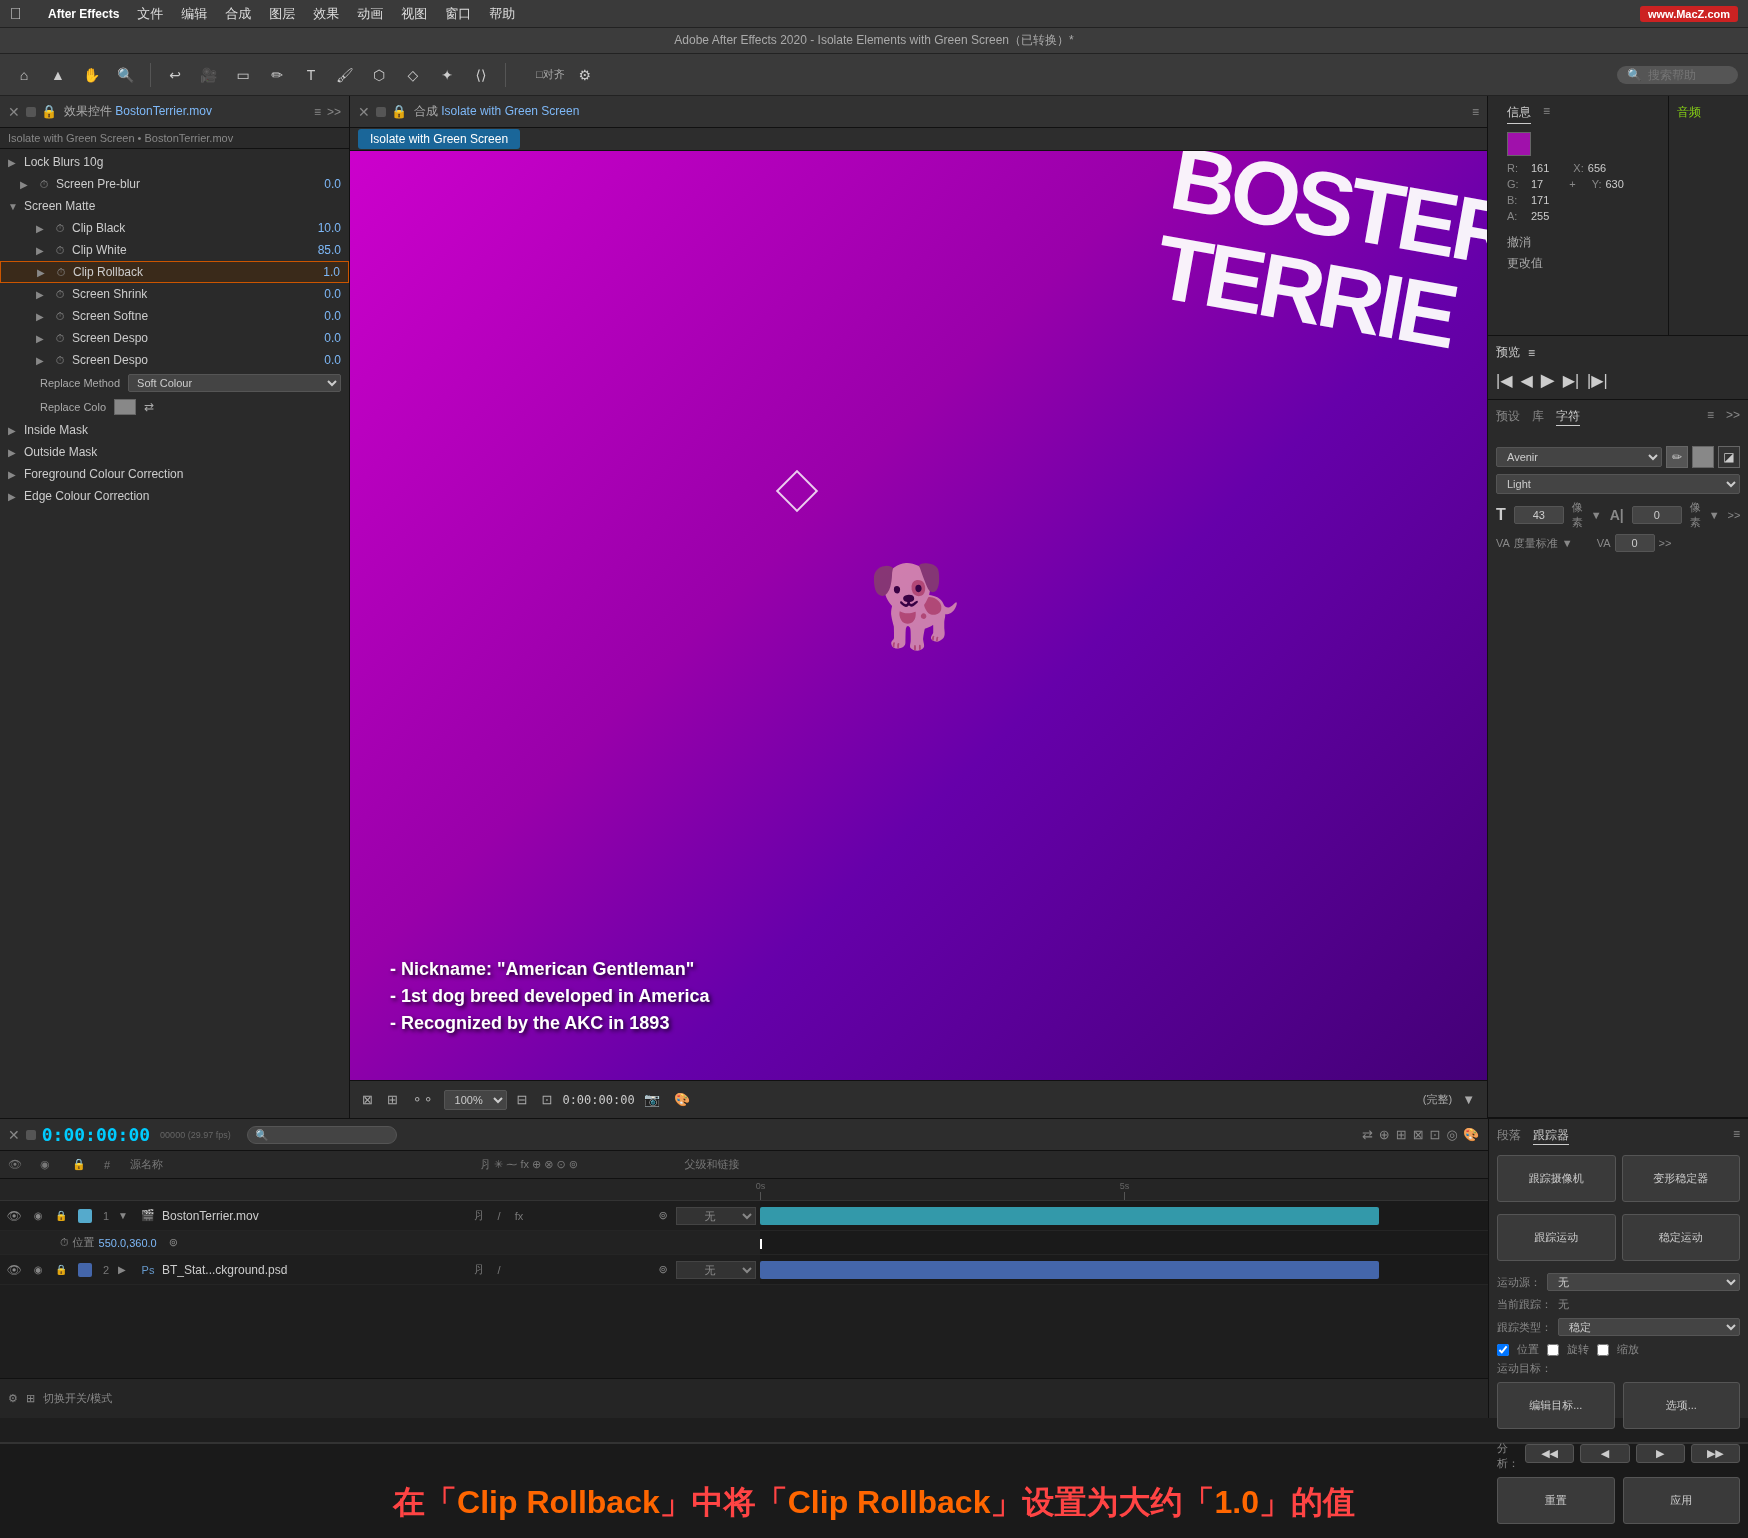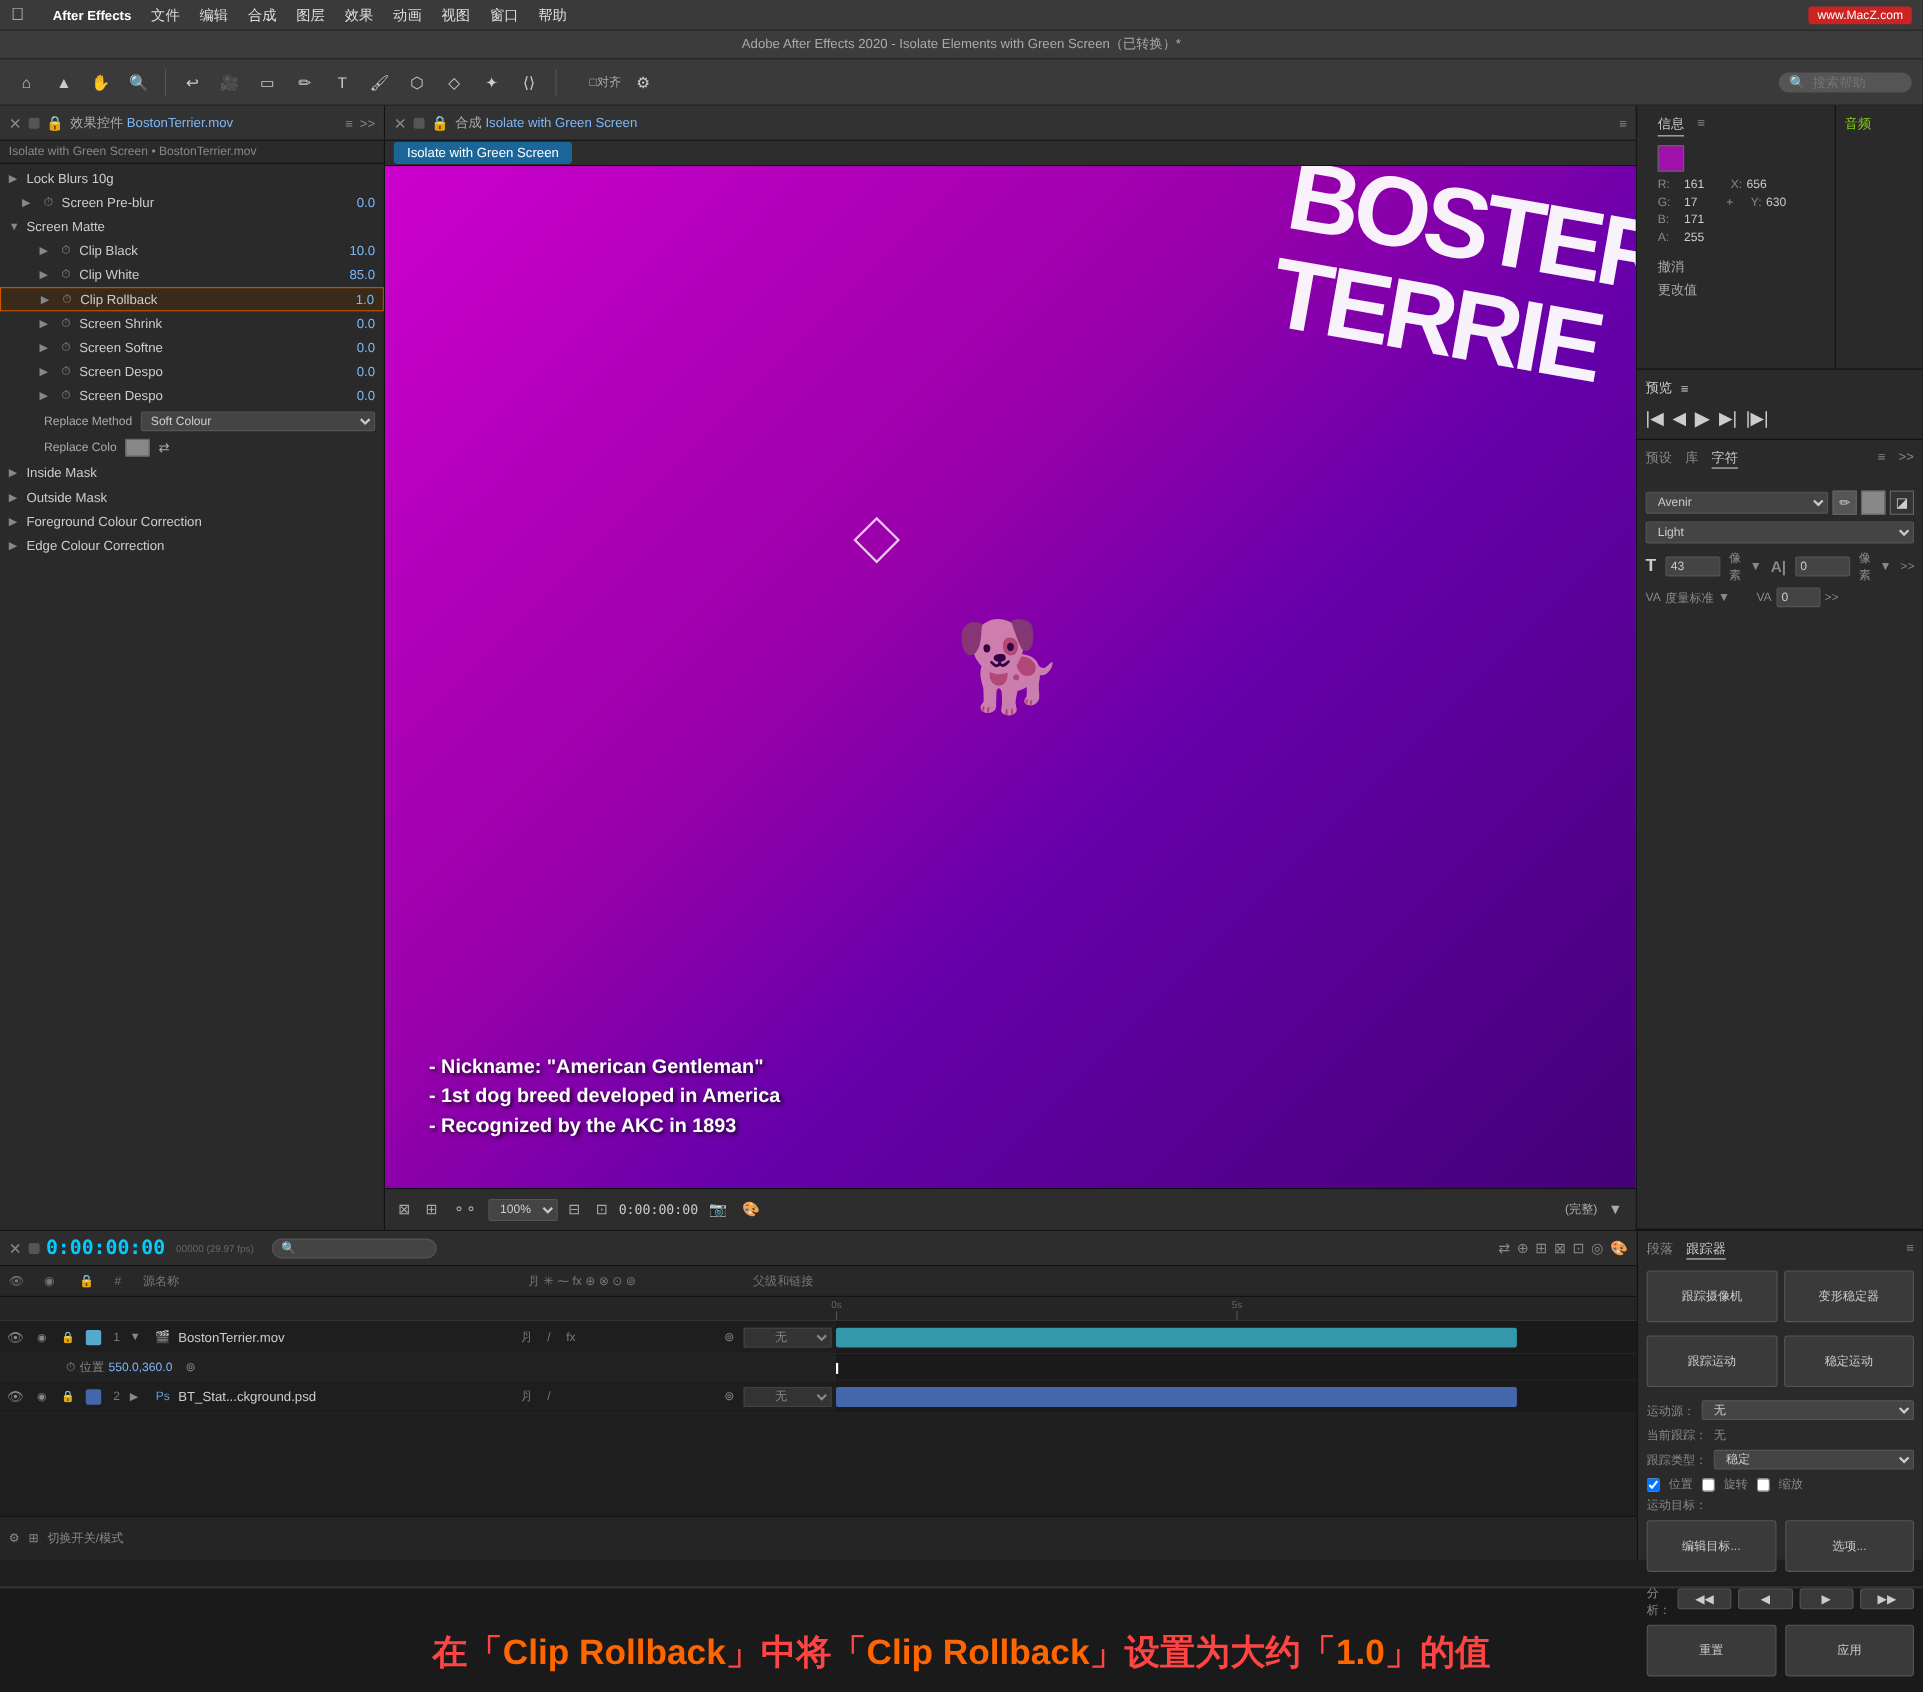--- a/index.html
+++ b/index.html
@@ -41,20 +41,21 @@
       display: flex;
       align-items: center;
       gap: 4px;
     }
     .watermark {
       background: #cc2222;
       color: #fff;
       font-size: 11px;
       padding: 2px 8px;
       border-radius: 3px;
+      font-weight: bold;
     }
 
     
     .titlebar {
       background: #3c3c3c;
       height: 26px;
       display: flex;
       align-items: center;
       justify-content: center;
       font-size: 12px;
@@ -528,21 +529,21 @@
       margin-bottom: 4px;
     }
     .font-size-input {
       background: #444;
       border: 1px solid #555;
       color: #ccc;
       font-size: 11px;
       padding: 2px 4px;
       width: 50px;
       border-radius: 2px;
-      text-align: left;
+      text-align: center;
     }
     .font-size-unit { color: #888; font-size: 11px; }
     .font-track-row {
       display: flex;
       align-items: center;
       gap: 4px;
       font-size: 11px;
       color: #888;
     }
     .va-icon { font-size: 11px; color: #888; }

